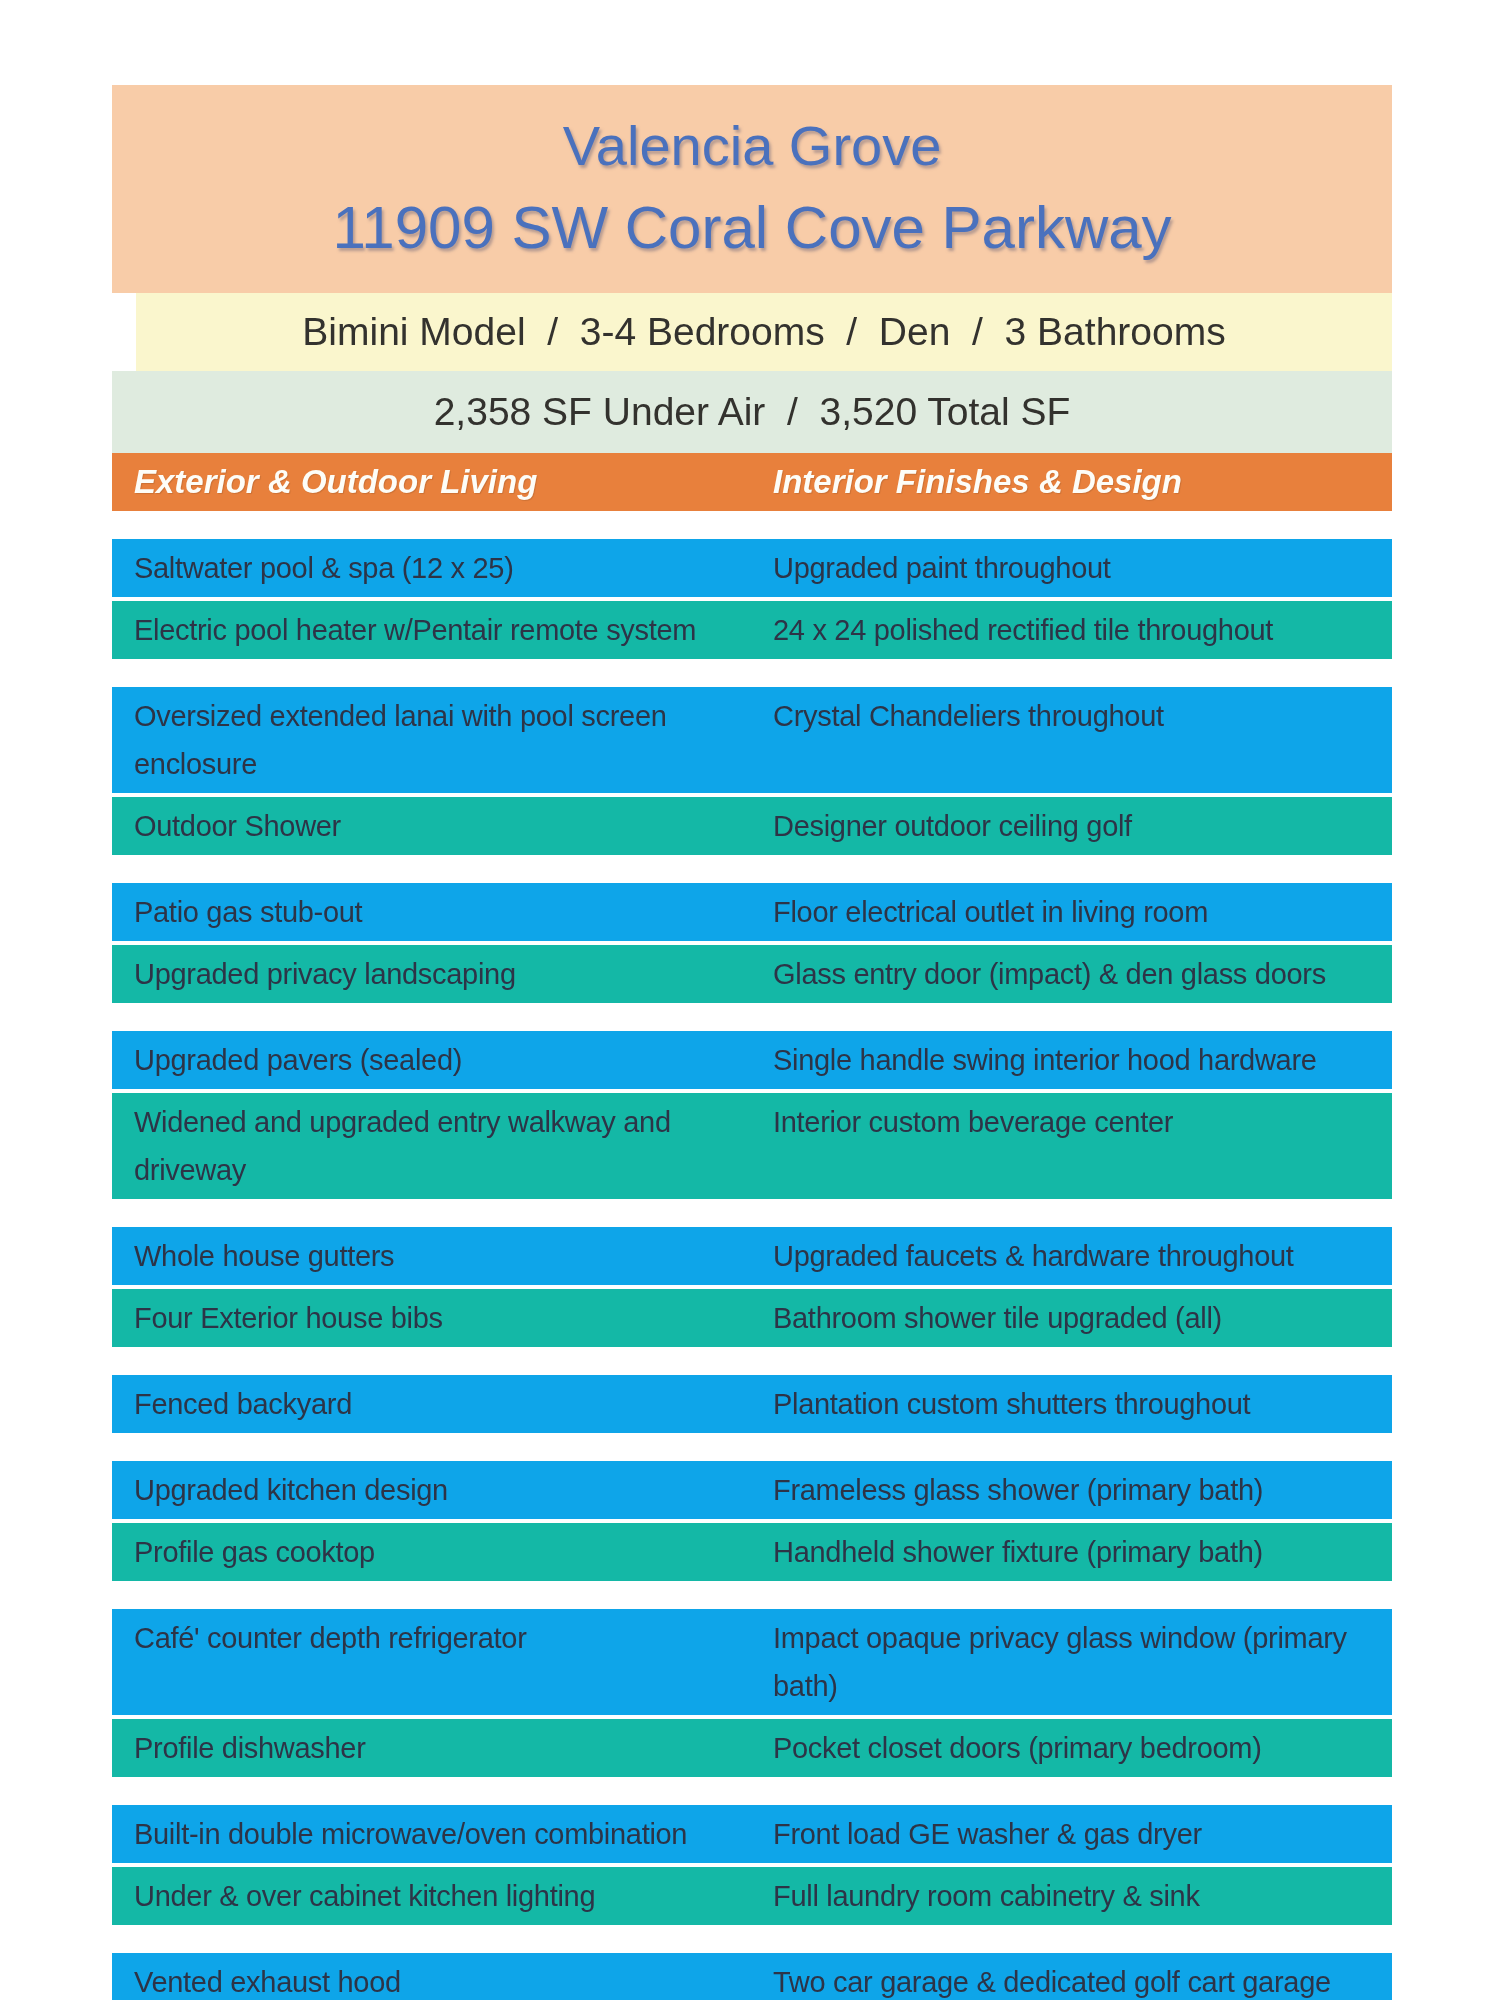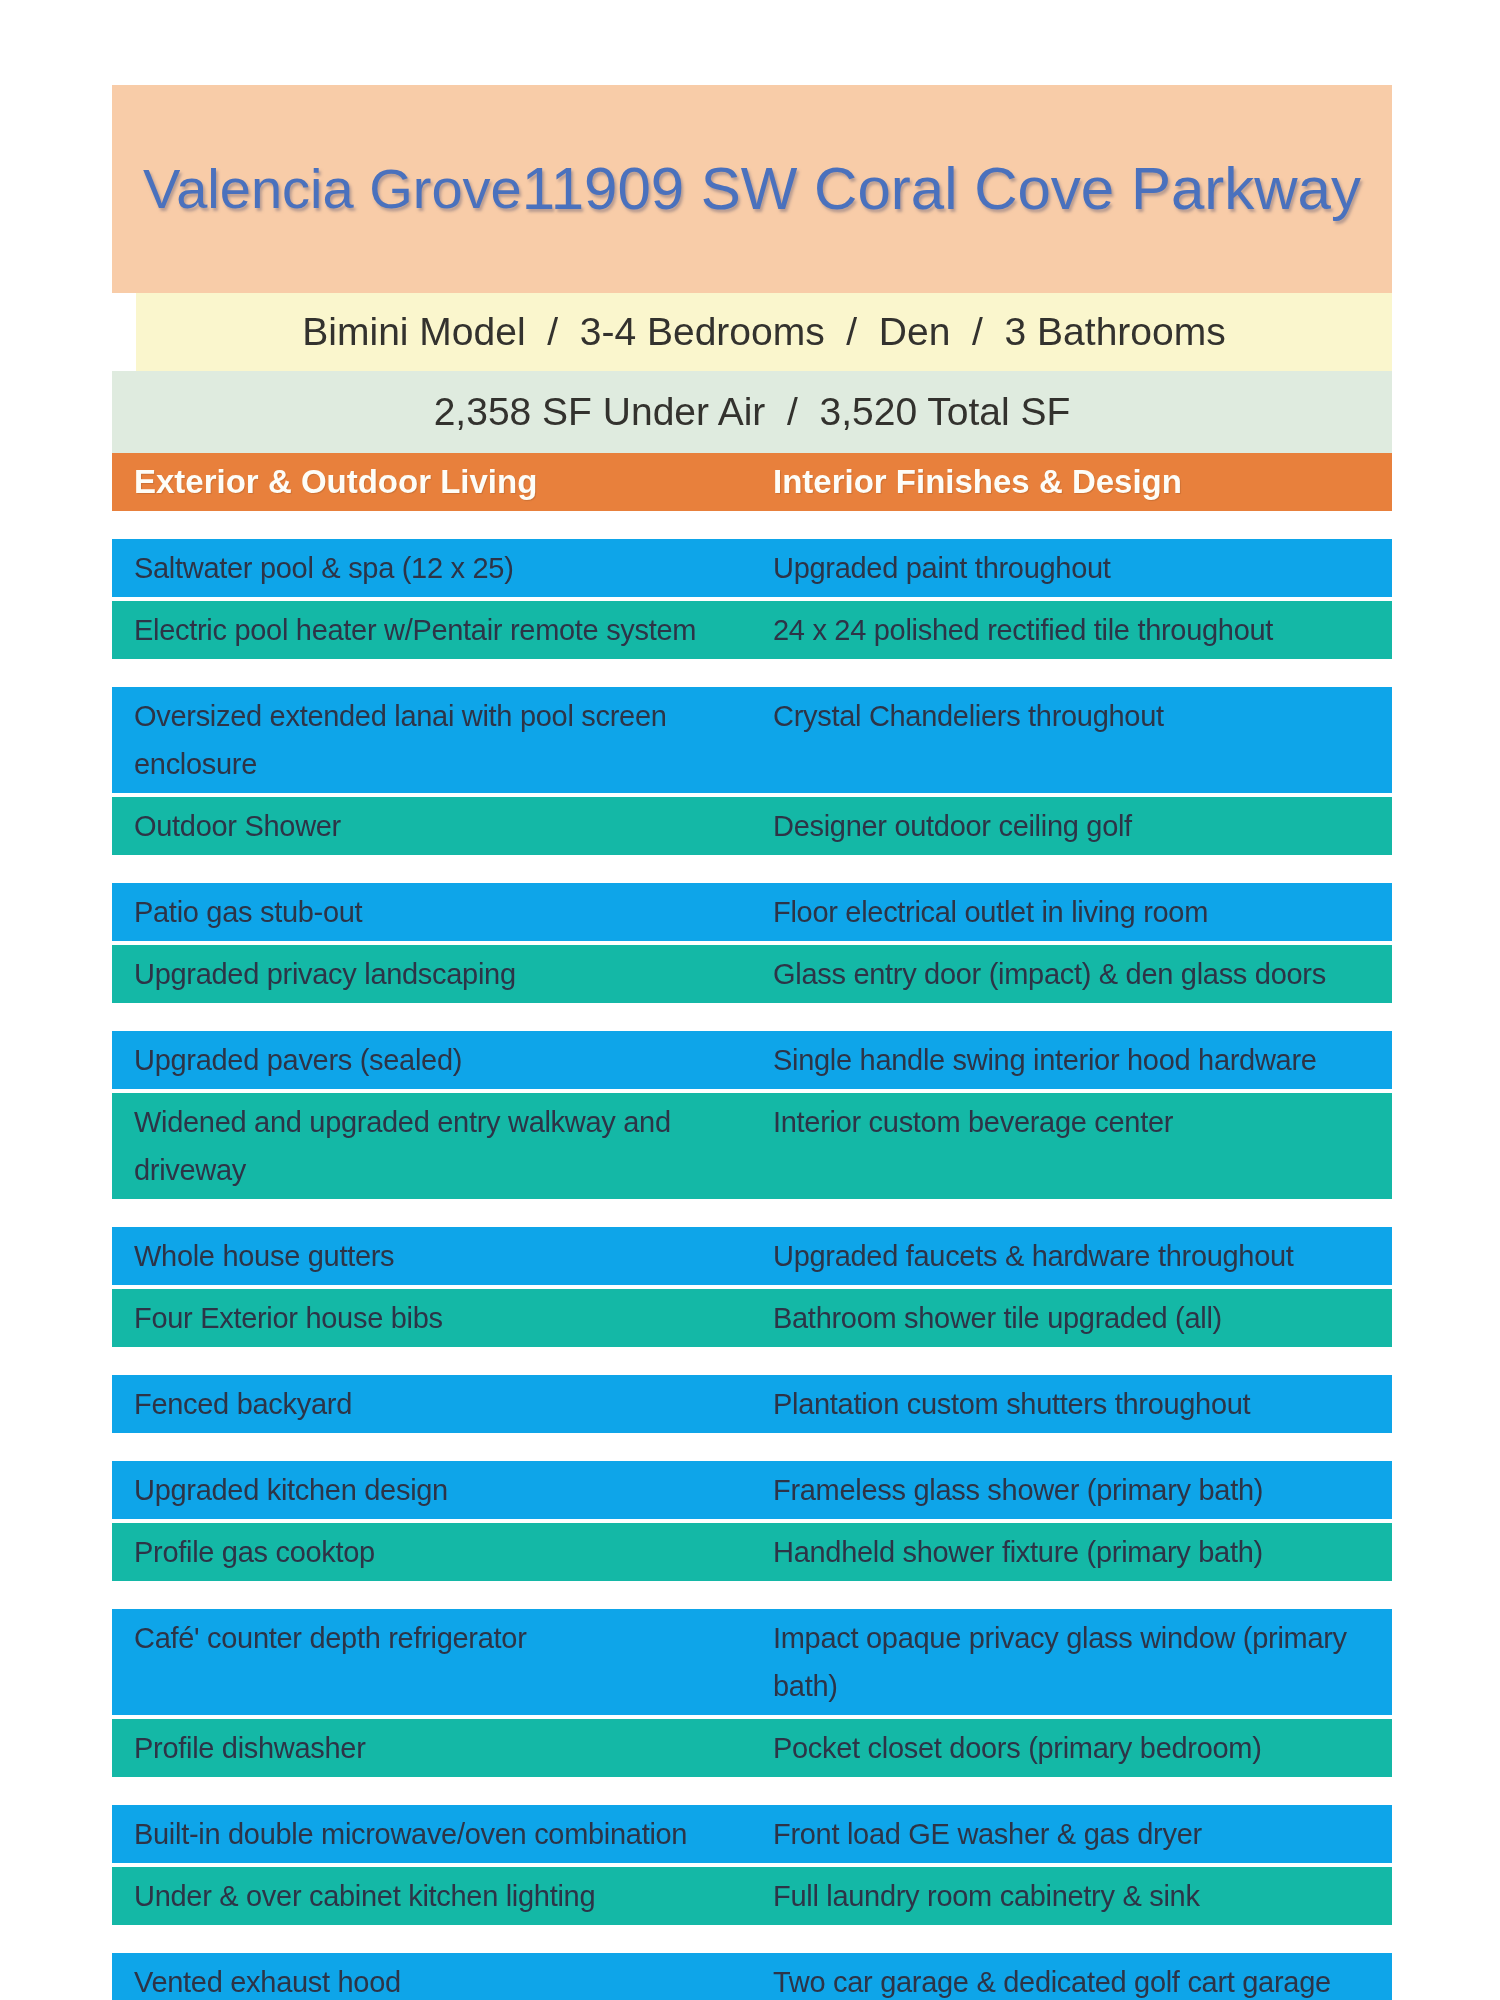--- a/index.html
+++ b/index.html
@@ -19,21 +19,21 @@
     position: absolute;
     left: 112px;
     top: 85px;
     width: 1280px;
   }
   
   .hero {
     height: 208px;
     background: #f8cca8;
     display: flex;
-    flex-direction: row;
+    flex-direction: column;
     align-items: center;
     justify-content: center;
     text-align: center;
   }
   .hero-title {
     font-size: 56px;
     line-height: 78px;
     color: #4a71bd;
     text-shadow: 2px 3px 3px rgba(130, 115, 125, 0.55);
     letter-spacing: 0px;
@@ -80,20 +80,21 @@
     color: #2d3447;
     display: block;
   }
   .cell.right { padding-left: 21px; }
   .thead .cell {
     font-weight: bold;
     font-size: 33px;
     color: #fdfdf8;
     letter-spacing: 0px;
     text-shadow: 1px 1px 1px rgba(0,0,0,0.12);
+    font-style: italic;
   }
   .thead .cell { background: #e8803c; }
   .band-a .cell { background: #0ea5e9; margin-top: 24px; }
   .band-b .cell { background: #14b8a6; }
 </style>
 </head>
 <body>
 
 <div class="page">
   <div class="content">

